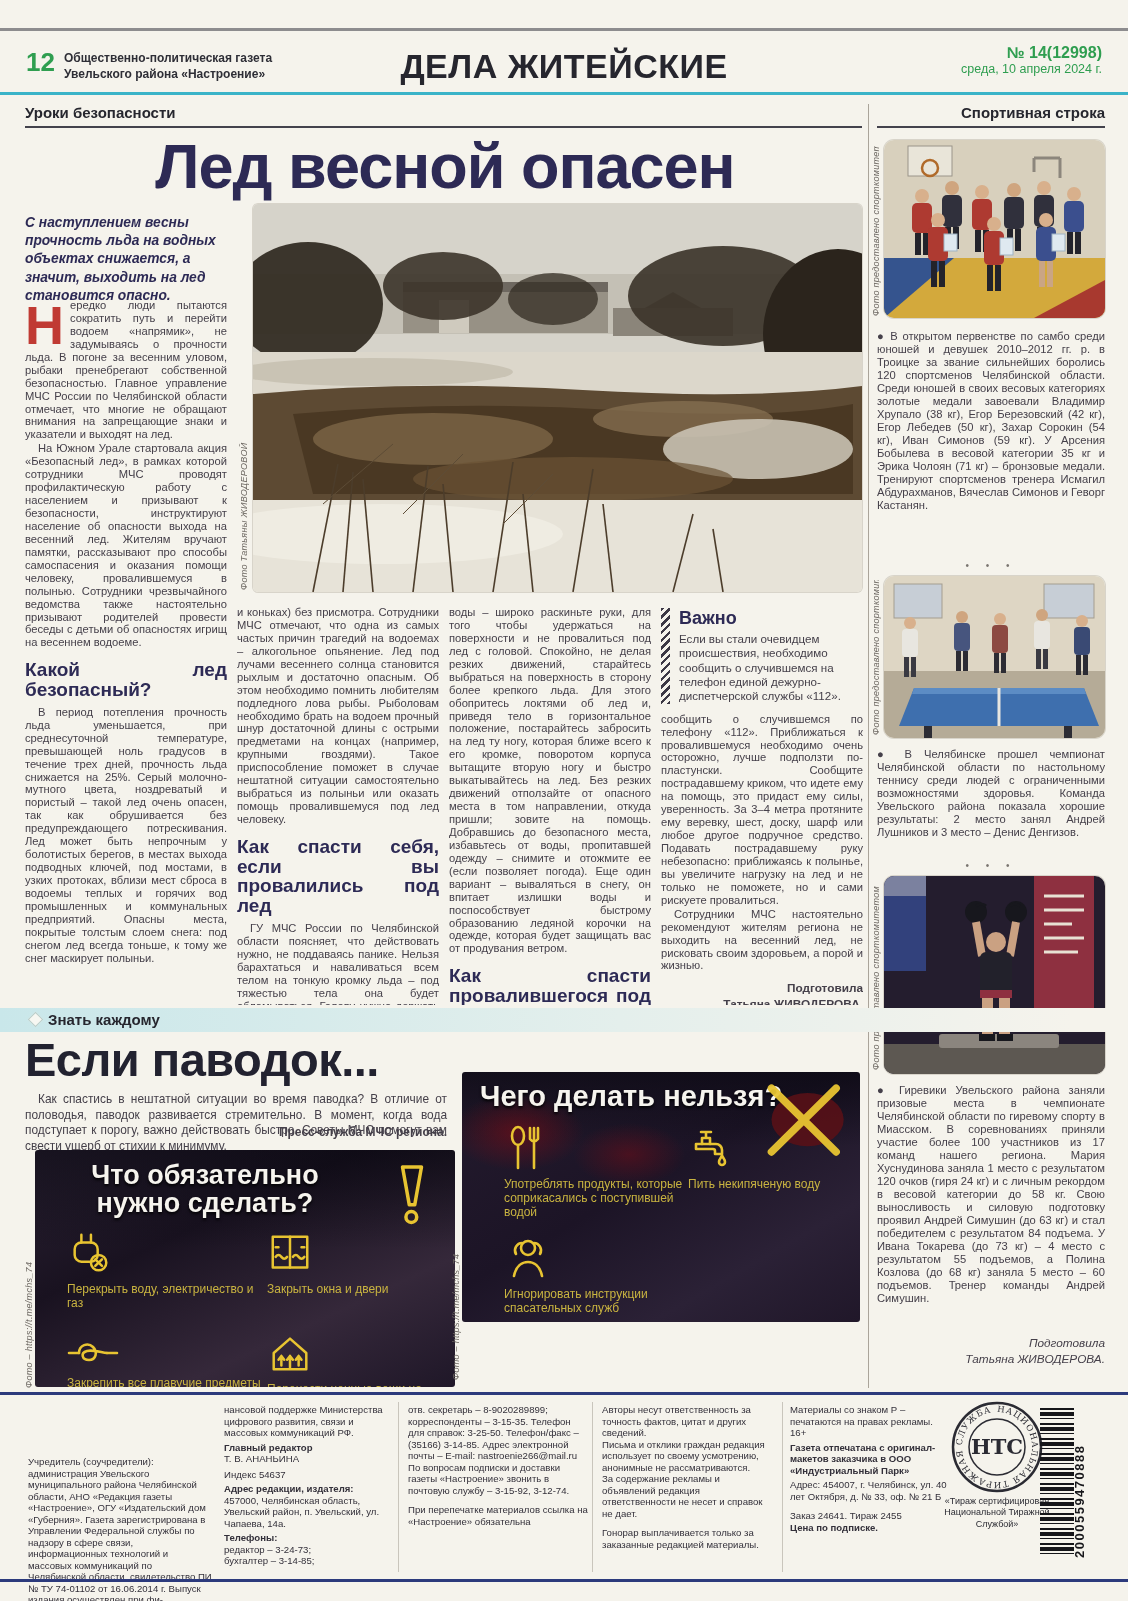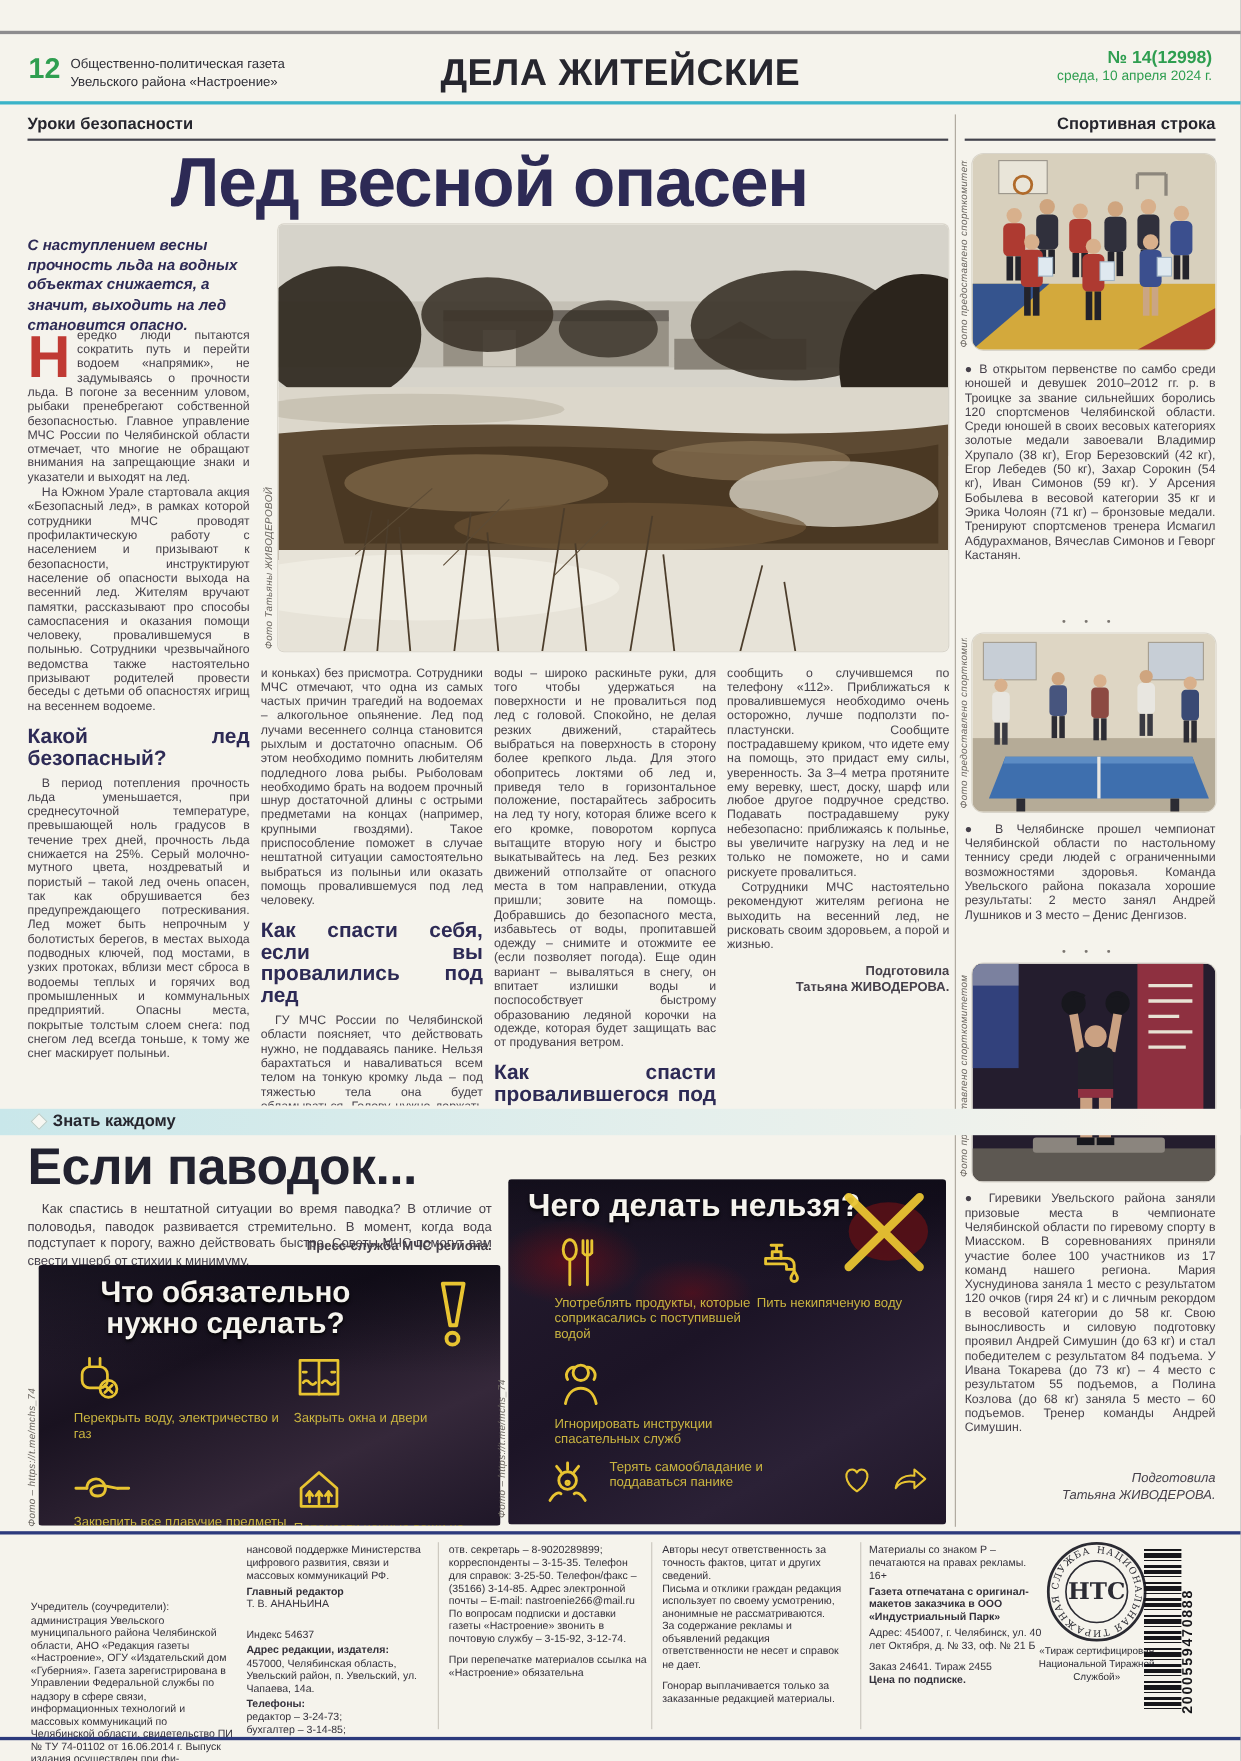--- a/index.html
+++ b/index.html
@@ -2,21 +2,21 @@
 <html><head>
 <meta charset="utf-8">
 <style>
   html,body{margin:0;padding:0;background:#8a8a8a;}
   .page{position:relative;width:1128px;height:1601px;background:#f5f3ec;
         font-family:"Liberation Sans",sans-serif;color:#45404a;overflow:hidden;margin:0 auto;}
   .abs{position:absolute;}
   
   .topline{left:0;top:28px;width:1128px;height:3px;background:#55555c;opacity:.65;}
   .pagenum{left:26px;top:47px;font-size:26px;font-weight:900;color:#2f9e50;}
-  .mastlines{left:64px;top:51px;font-size:12px;line-height:1.3;color:#2e2e36;font-weight:400;}
+  .mastlines{left:64px;top:51px;font-size:12px;line-height:1.3;color:#2e2e36;font-weight:700;}
   .pst{left:0;top:47px;width:1128px;text-align:center;font-size:34px;font-weight:800;color:#26262e;letter-spacing:.5px;}
   .issueblock{right:26px;top:44px;text-align:right;}
   .issue{font-size:16px;font-weight:800;color:#2f9e50;}
   .idate{font-size:12.5px;color:#2f9e50;}
   .tealrule{left:0;top:92px;width:1128px;height:3px;background:#3ab3c8;}
   .rubric{font-size:15px;font-weight:800;color:#26262e;padding-bottom:5px;border-bottom:2.5px solid #43424c;}
   .rubL{left:25px;top:104px;width:837px;}
   .rubR{left:877px;top:104px;width:228px;text-align:right;}
   .vdiv{left:868px;top:104px;width:1px;height:1284px;background:#aaa49a;}
   
@@ -64,21 +64,21 @@
              background:linear-gradient(90deg,#c9e7ea 0%,#e4efec 55%,#f5f3ec 95%);}
   .knowdot{left:30px;top:1014px;width:9px;height:9px;background:#f7f7f2;border:1px solid #b9cdc9;transform:rotate(45deg);}
   .knowtxt{left:48px;top:1011px;font-size:15px;font-weight:800;color:#26262e;}
   .floodtitle{left:25px;top:1032px;font-size:47px;font-weight:800;color:#222230;letter-spacing:-.5px;}
   .floodlead{left:25px;top:1092px;width:422px;font-size:11.9px;line-height:1.32;text-align:justify;text-indent:13px;}
   .floodby{left:240px;top:1125px;width:207px;text-align:right;font-size:12px;font-weight:800;}
   .poster{border-radius:3px;overflow:hidden;color:#c9b440;}
   .posterL{left:35px;top:1150px;width:420px;height:237px;
     background:linear-gradient(180deg,rgba(5,5,12,.5),rgba(5,5,12,0) 42%),
                linear-gradient(155deg,#2a2133 0%,#191220 35%,#35283a 70%,#1f1728 100%);}
-  .posterR{left:462px;top:1072px;width:398px;height:314px;
+  .posterR{left:462px;top:1072px;width:398px;height:250px;
     background:radial-gradient(95px 55px at 14% 24%,rgba(125,12,22,.6),transparent 70%),
                radial-gradient(80px 45px at 42% 33%,rgba(125,12,22,.45),transparent 70%),
                linear-gradient(180deg,rgba(5,5,12,.55),rgba(5,5,12,0) 30%),
                linear-gradient(150deg,#241b2e 0%,#1c1426 45%,#2b2136 75%,#201729 100%);}
   .ptitle{font-weight:800;color:#f6f4ee;text-shadow:0 2px 3px rgba(0,0,0,.9);line-height:1.02;}
   .ptL{margin:12px 0 0 20px;font-size:27px;width:300px;text-align:center;}
   .ptR{margin:10px 0 0 18px;font-size:29px;width:330px;}
   .pgrid{display:grid;grid-template-columns:200px 168px;}
   .pgL{margin:14px 0 0 32px;row-gap:20px;}
   .pgR{margin:12px 0 0 42px;grid-template-columns:184px 150px;row-gap:14px;}
@@ -199,20 +199,27 @@
     <p>ГУ МЧС России по Челябинской области поясняет, что действовать нужно, не поддаваясь панике. Нельзя барахтаться и наваливаться всем телом на тонкую кромку льда – под тяжестью тела она будет обламываться. Голову нужно держать как можно выше над водой, чтобы избежать теплопотерь организма. Если попали в пролом</p>
   </div>
 
   <div class="abs col c3">
     <p class="noind">воды – широко раскиньте руки, для того чтобы удержаться на поверхности и не провалиться под лед с головой. Спокойно, не делая резких движений, старайтесь выбраться на поверхность в сторону более крепкого льда. Для этого обопритесь локтями об лед и, приведя тело в горизонтальное положение, постарайтесь забросить на лед ту ногу, которая ближе всего к его кромке, поворотом корпуса вытащите вторую ногу и быстро выкатывайтесь на лед. Без резких движений отползайте от опасного места в том направлении, откуда пришли; зовите на помощь. Добравшись до безопасного места, избавьтесь от воды, пропитавшей одежду – снимите и отожмите ее (если позволяет погода). Еще один вариант – вываляться в снегу, он впитает излишки воды и поспособствует быстрому образованию ледяной корочки на одежде, которая будет защищать вас от продувания ветром.</p>
     <h3 class="colh">Как спасти провалившегося под лед человека</h3>
 
   </div>
 
   <div class="abs col c4">
+    <div class="impbox">
+      <div class="impbar"></div>
+      <div class="impbody">
+        <div class="imptitle">Важно</div>
+        <div class="imptext">Если вы стали очевидцем происшествия, необходимо сообщить о случившемся на телефон единой дежурно-диспетчерской службы «112».</div>
+      </div>
+    </div>
     <p class="noind">сообщить о случившемся по телефону «112». Приближаться к провалившемуся необходимо очень осторожно, лучше подползти по-пластунски. Сообщите пострадавшему криком, что идете ему на помощь, это придаст ему силы, уверенность. За 3–4 метра протяните ему веревку, шест, доску, шарф или любое другое подручное средство. Подавать пострадавшему руку небезопасно: приближаясь к полынье, вы увеличите нагрузку на лед и не только не поможете, но и сами рискуете провалиться.</p>
     <p>Сотрудники МЧС настоятельно рекомендуют жителям региона не выходить на весенний лед, не рисковать своим здоровьем, а порой и жизнью.</p>
     <div class="byline">
       <div>Подготовила</div>
       <div>Татьяна ЖИВОДЕРОВА.</div>
     </div>
   </div>
 
   <div class="abs sphoto sp1">
     <svg width="221" height="178" viewBox="0 0 221 178">
@@ -474,21 +481,21 @@
   </div>
   <div class="abs vcap pcredR">Фото – https://t.me/mchs_74</div>
 
   <div class="abs frule frt"></div>
 
   <div class="abs fcol fA">Учредитель (соучредители): администрация Увельского муниципального района Челябинской области, АНО «Редакция газеты «Настроение», ОГУ «Издательский дом «Губерния». Газета зарегистрирована в Управлении Федеральной службы по надзору в сфере связи, информационных технологий и массовых коммуникаций по Челябинской области, свидетельство ПИ № ТУ 74-01102 от 16.06.2014 г. Выпуск издания осуществлен при фи-</div>
 
   <div class="abs fcol fB">
     <p>нансовой поддержке Министерства цифрового развития, связи и массовых коммуникаций РФ.</p>
     <p class="fb" style="margin-bottom:0">Главный редактор</p>
-    <p style="margin-bottom:16px">Т. В. АНАНЬИНА</p>
+    <p style="margin-bottom:4px">Т. В. АНАНЬИНА</p>
     <p>Индекс 54637</p>
     <p class="fb" style="margin-bottom:0">Адрес редакции, издателя:</p>
     <p>457000, Челябинская область, Увельский район, п. Увельский, ул. Чапаева, 14а.</p>
     <p class="fb" style="margin-bottom:0">Телефоны:</p>
     <p style="margin-bottom:0">редактор – 3-24-73;</p>
     <p>бухгалтер – 3-14-85;</p>
   </div>
 
   <div class="abs fcol fC">
     <p>отв. секретарь – 8-9020289899; корреспонденты – 3-15-35. Телефон для справок: 3-25-50. Телефон/факс – (35166) 3-14-85. Адрес электронной почты – E-mail: nastroenie266@mail.ru По вопросам подписки и доставки газеты «Настроение» звонить в почтовую службу – 3-15-92, 3-12-74.</p>

